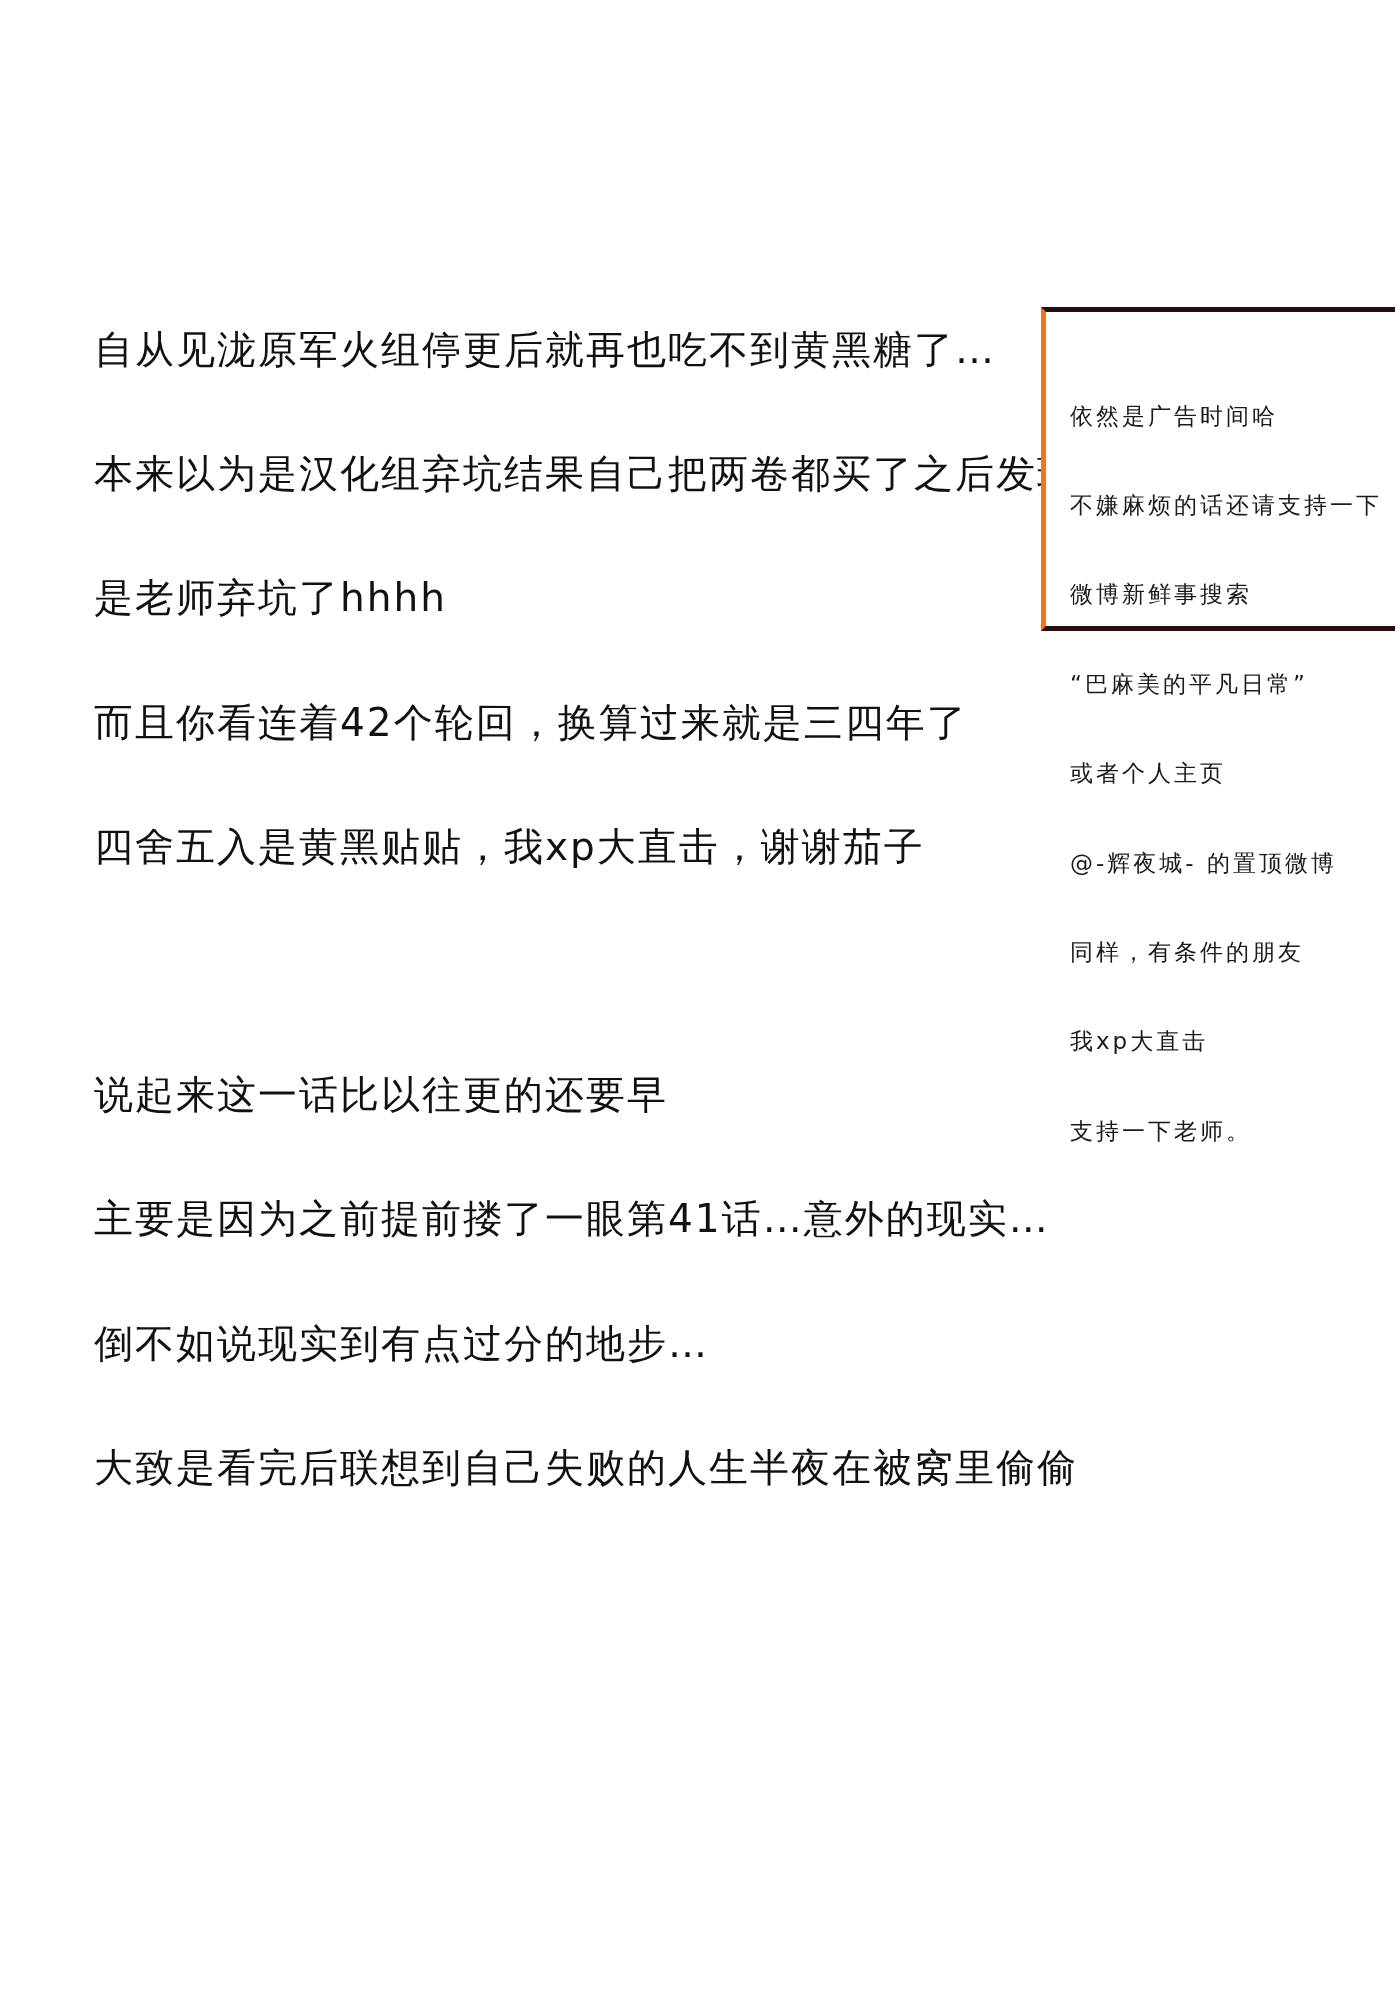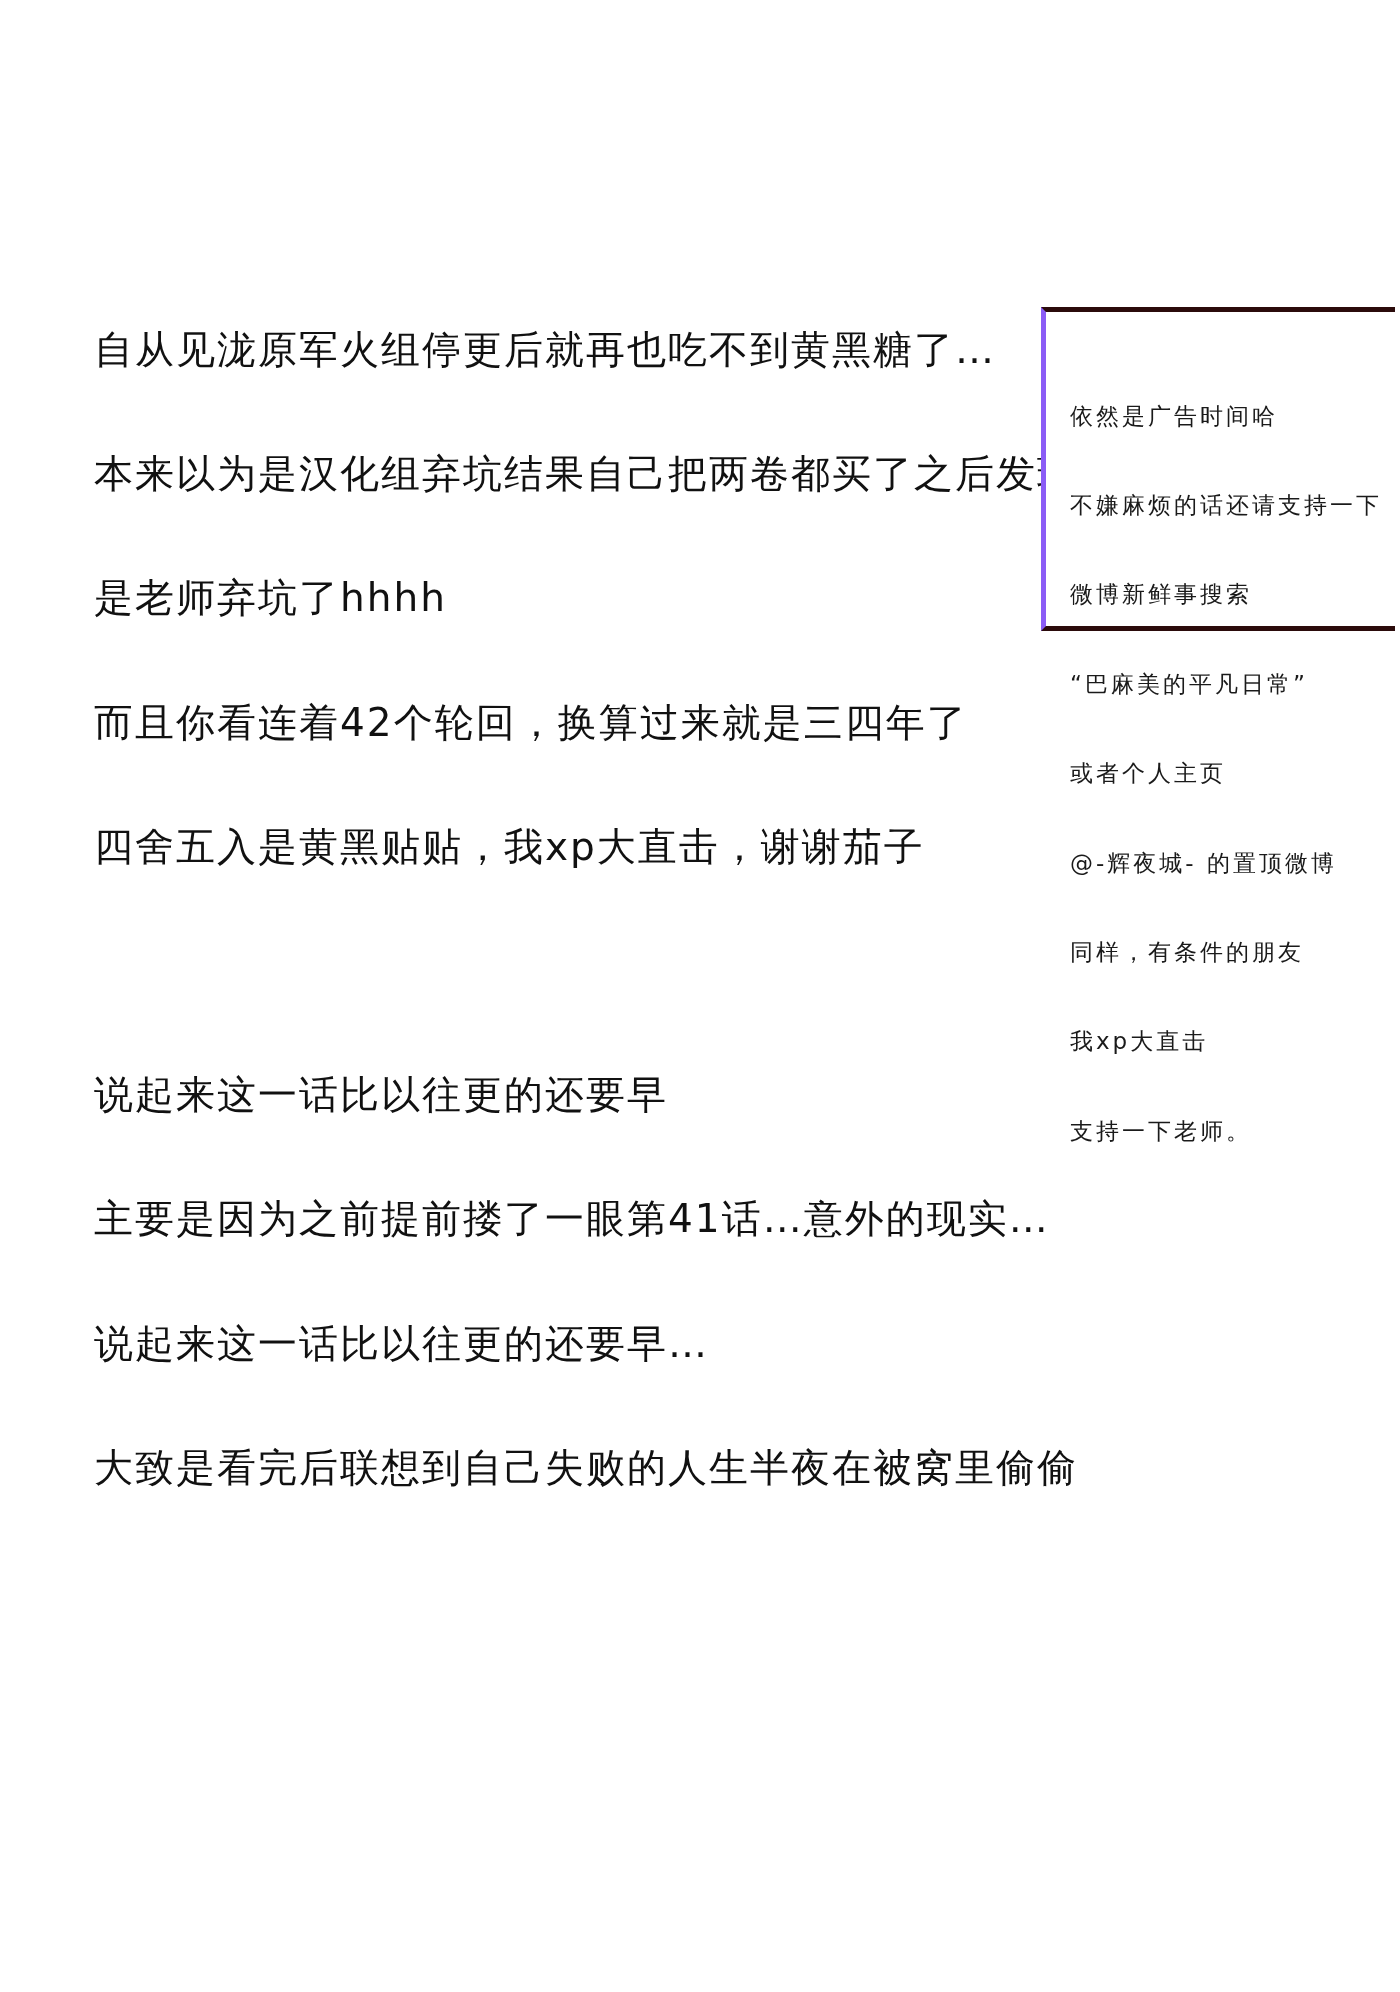--- a/index.html
+++ b/index.html
@@ -29,21 +29,21 @@
       display: block;
       height: 41.4px;
     }
     .note-box {
       position: absolute;
       left: 1041px;
       top: 307px;
       width: 354px;
       height: 324px;
       border-top: 5px solid #2b0b0b;
-      border-left: 5px solid #8b5cf6;
+      border-left: 5px solid #f97316;
       border-bottom: 5px solid #2b0b0b;
       box-sizing: border-box;
       background: #ffffff;
     }
     .note-text {
       position: absolute;
       left: 24px;
       top: 30px;
       font-size: 23px;
       line-height: 29.8px;
@@ -62,21 +62,21 @@
 <div class="main-text">
   <span class="line"></span>
   <span class="line">自从见泷原军火组停更后就再也吃不到黄黑糖了…</span>
   <span class="line">本来以为是汉化组弃坑结果自己把两卷都买了之后发现原来</span>
   <span class="line">是老师弃坑了hhhh</span>
   <span class="line">而且你看连着42个轮回，换算过来就是三四年了</span>
   <span class="line">四舍五入是黄黑贴贴，我xp大直击，谢谢茄子</span>
   <span class="line"></span>
   <span class="line">说起来这一话比以往更的还要早</span>
   <span class="line">主要是因为之前提前搂了一眼第41话…意外的现实…</span>
-  <span class="line">说起来这一话比以往更的还要早…</span>
+  <span class="line">倒不如说现实到有点过分的地步…</span>
   <span class="line">大致是看完后联想到自己失败的人生半夜在被窝里偷偷</span>
   
   
   
   
   
   
   
   
   

